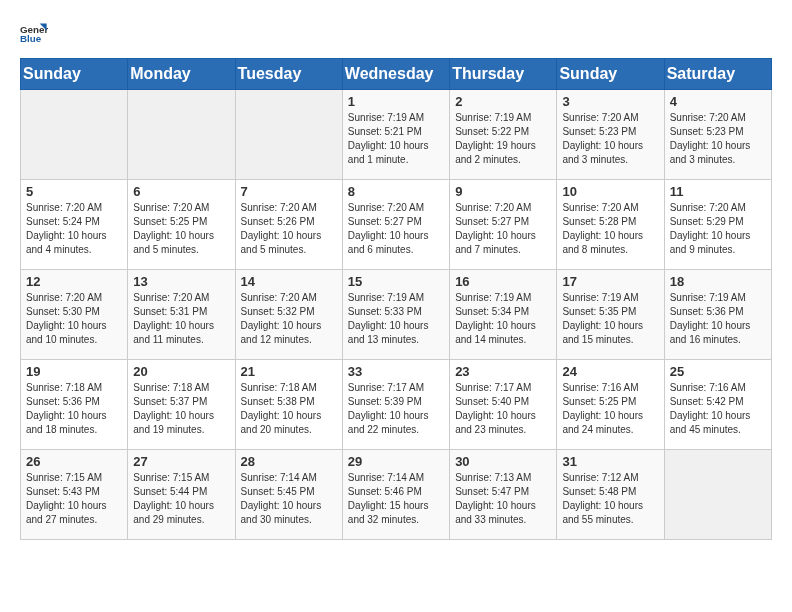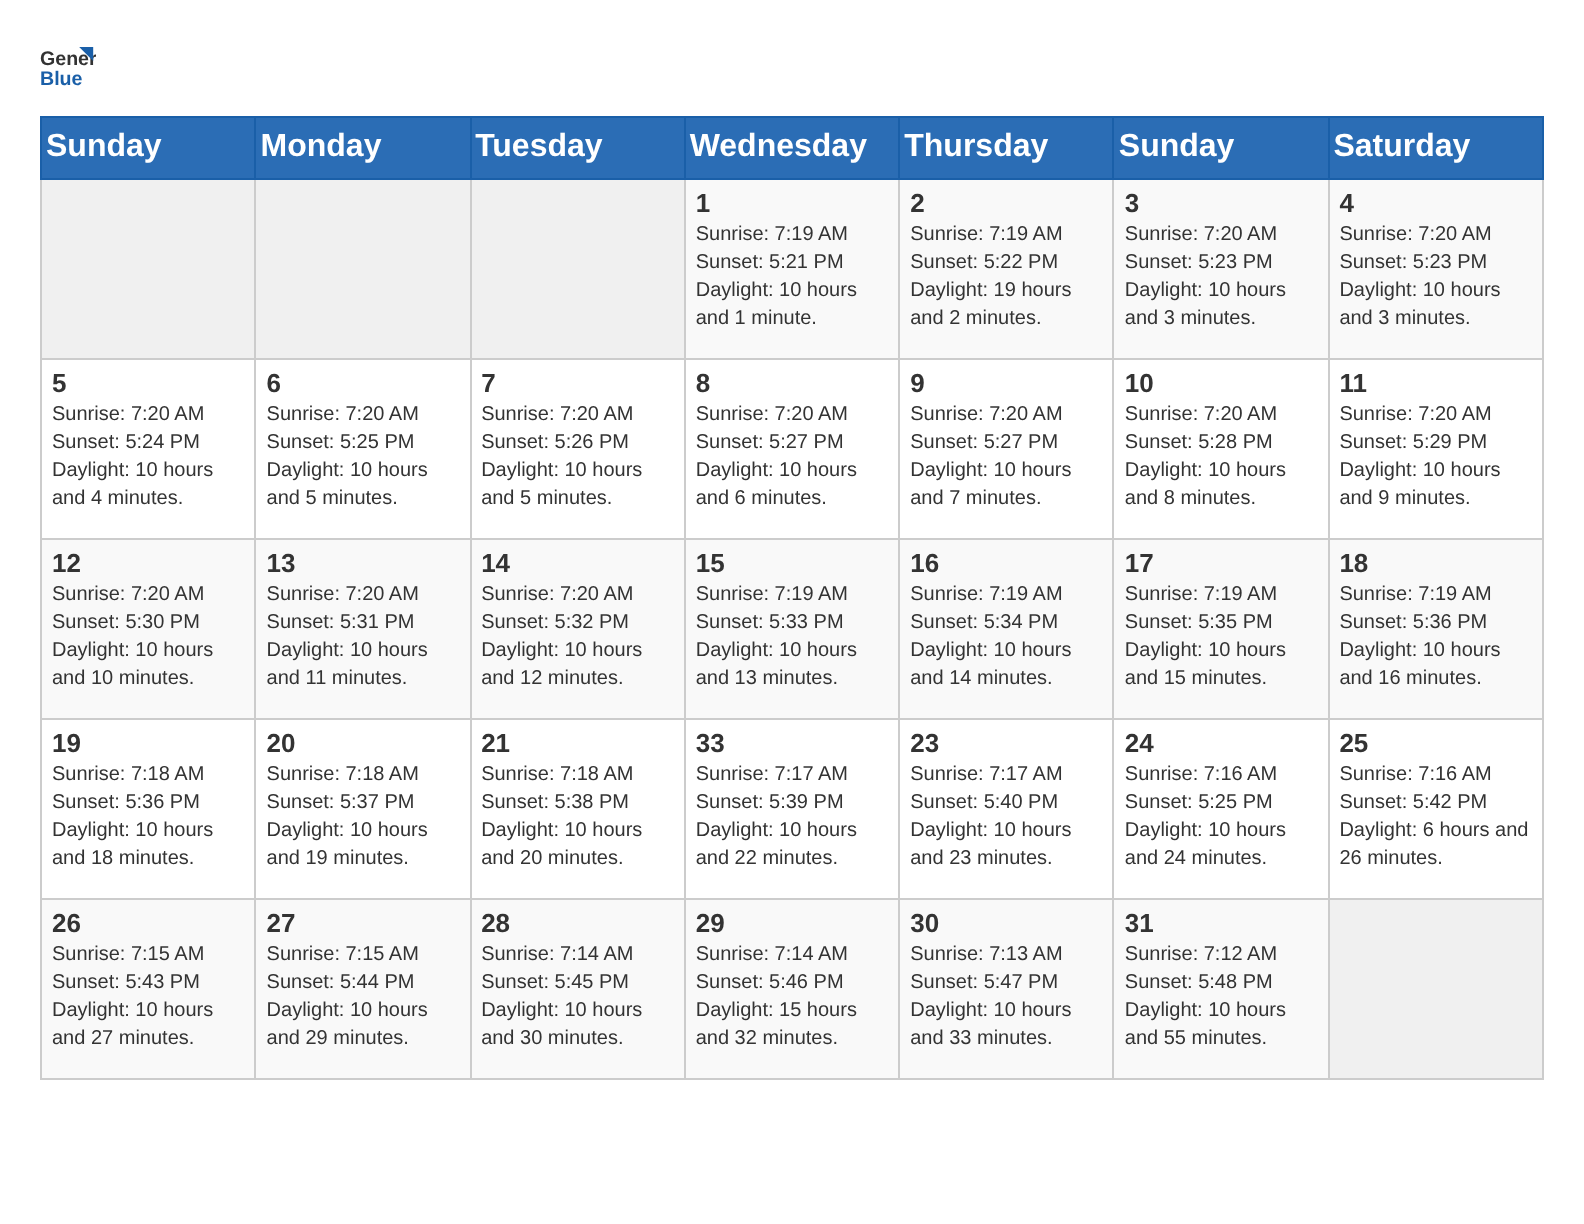--- a/index.html
+++ b/index.html
@@ -260,21 +260,21 @@
         <td>
         <span class="day-number">24</span>
         <span class="day-info">Sunrise: 7:16 AM</span><br>
         <span class="day-info">Sunset: 5:25 PM</span><br>
         <span class="day-info">Daylight: 10 hours and 24 minutes.</span>
       </td>
         <td>
         <span class="day-number">25</span>
         <span class="day-info">Sunrise: 7:16 AM</span><br>
         <span class="day-info">Sunset: 5:42 PM</span><br>
-        <span class="day-info">Daylight: 6 hours and 26 minutes.</span>
+        <span class="day-info">Daylight: 10 hours and 45 minutes.</span>
       </td>
       </tr>
       <tr>
         <td>
         <span class="day-number">26</span>
         <span class="day-info">Sunrise: 7:15 AM</span><br>
         <span class="day-info">Sunset: 5:43 PM</span><br>
         <span class="day-info">Daylight: 10 hours and 27 minutes.</span>
       </td>
         <td>

